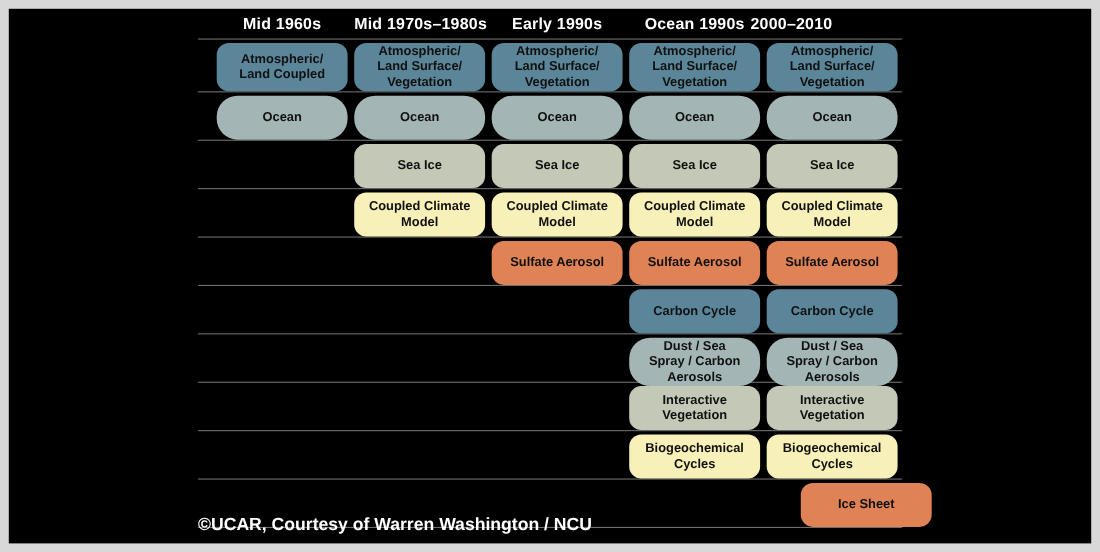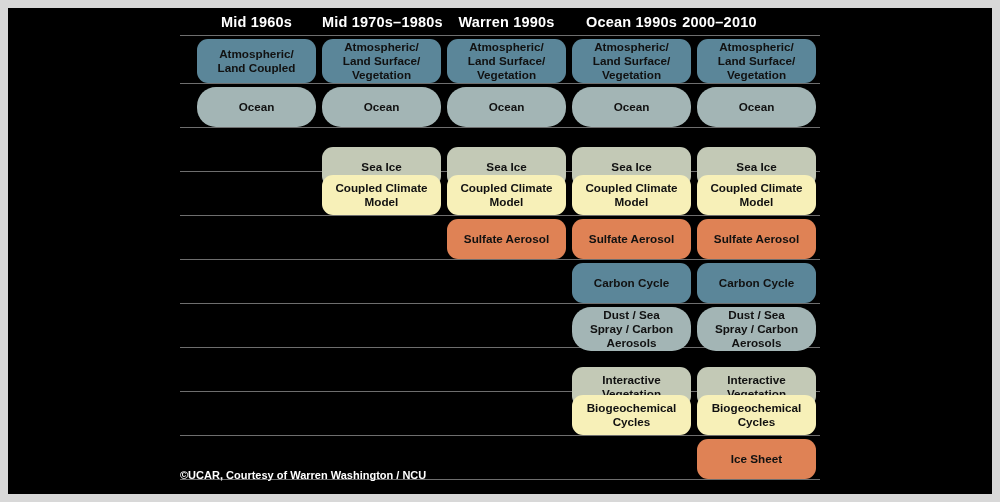--- a/index.html
+++ b/index.html
@@ -63,44 +63,44 @@
     font-size: 11.7px;
     font-weight: bold;
     line-height: 1.18;
     box-sizing: border-box;
     padding: 2px 4px;
   }
   .box span { display: block; }
 
   .c-atmos  { background: #5b8699; }
   .c-ocean  { background: #a3b5b5; border-radius: 19px; }
-  .c-seaice { background: #c3c9b6; margin-top: 16px; }
+  .c-seaice { background: #c3c9b6; }
   .c-model  { background: #f7f0b8; }
   .c-aerosol{ background: #df8255; }
 
   
   .credit {
     position: absolute;
     left: 172px;
     top: 461px;
     color: #ffffff;
-    font-size: 11px;
+    font-size: 16px;
     font-weight: bold;
     white-space: nowrap;
   }
 </style>
 </head>
 <body>
 
 <div id="canvas">
 
   <div class="header-row">
       <div class="col-header" style="left: 189px; width: 119px;">Mid 1960s</div>
       <div class="col-header" style="left: 314px; width: 119px; text-align: right;">Mid 1970s–1980s</div>
-      <div class="col-header" style="left: 439px; width: 119px;">Warren 1990s</div>
+      <div class="col-header" style="left: 439px; width: 119px;">Early 1990s</div>
       <div class="col-header" style="left: 564px; width: 119px;">Ocean 1990s</div>
       <div class="col-header" style="left: 652px; width: 119px;">2000–2010</div>
     </div>
 
   <div id="separators">
       <div class="sep" style="top: 27px;"></div>
       <div class="sep" style="top: 75px;"></div>
       <div class="sep" style="top: 119px;"></div>
       <div class="sep" style="top: 163px;"></div>
       <div class="sep" style="top: 207px;"></div>
@@ -272,21 +272,21 @@
           <span>Biogeochemical</span>
           <span>Cycles</span>
         </div>
       </div>
       <div class="box c-model" style="left: 689px; top: 387px; width: 119px; height: 40px; background: rgb(247, 240, 184);">
         <div>
           <span>Biogeochemical</span>
           <span>Cycles</span>
         </div>
       </div>
-      <div class="box c-aerosol" style="left: 689px; top: 431px; width: 119px; height: 40px; background: rgb(223, 130, 85);">
+      <div class="box c-aerosol" style="left: 720px; top: 431px; width: 119px; height: 40px; background: rgb(223, 130, 85);">
         <div>
           <span>Ice Sheet</span>
         </div>
       </div>
     </div>
 
   <div class="credit">©UCAR, Courtesy of Warren Washington / NCU</div>
 
 </div>
 

